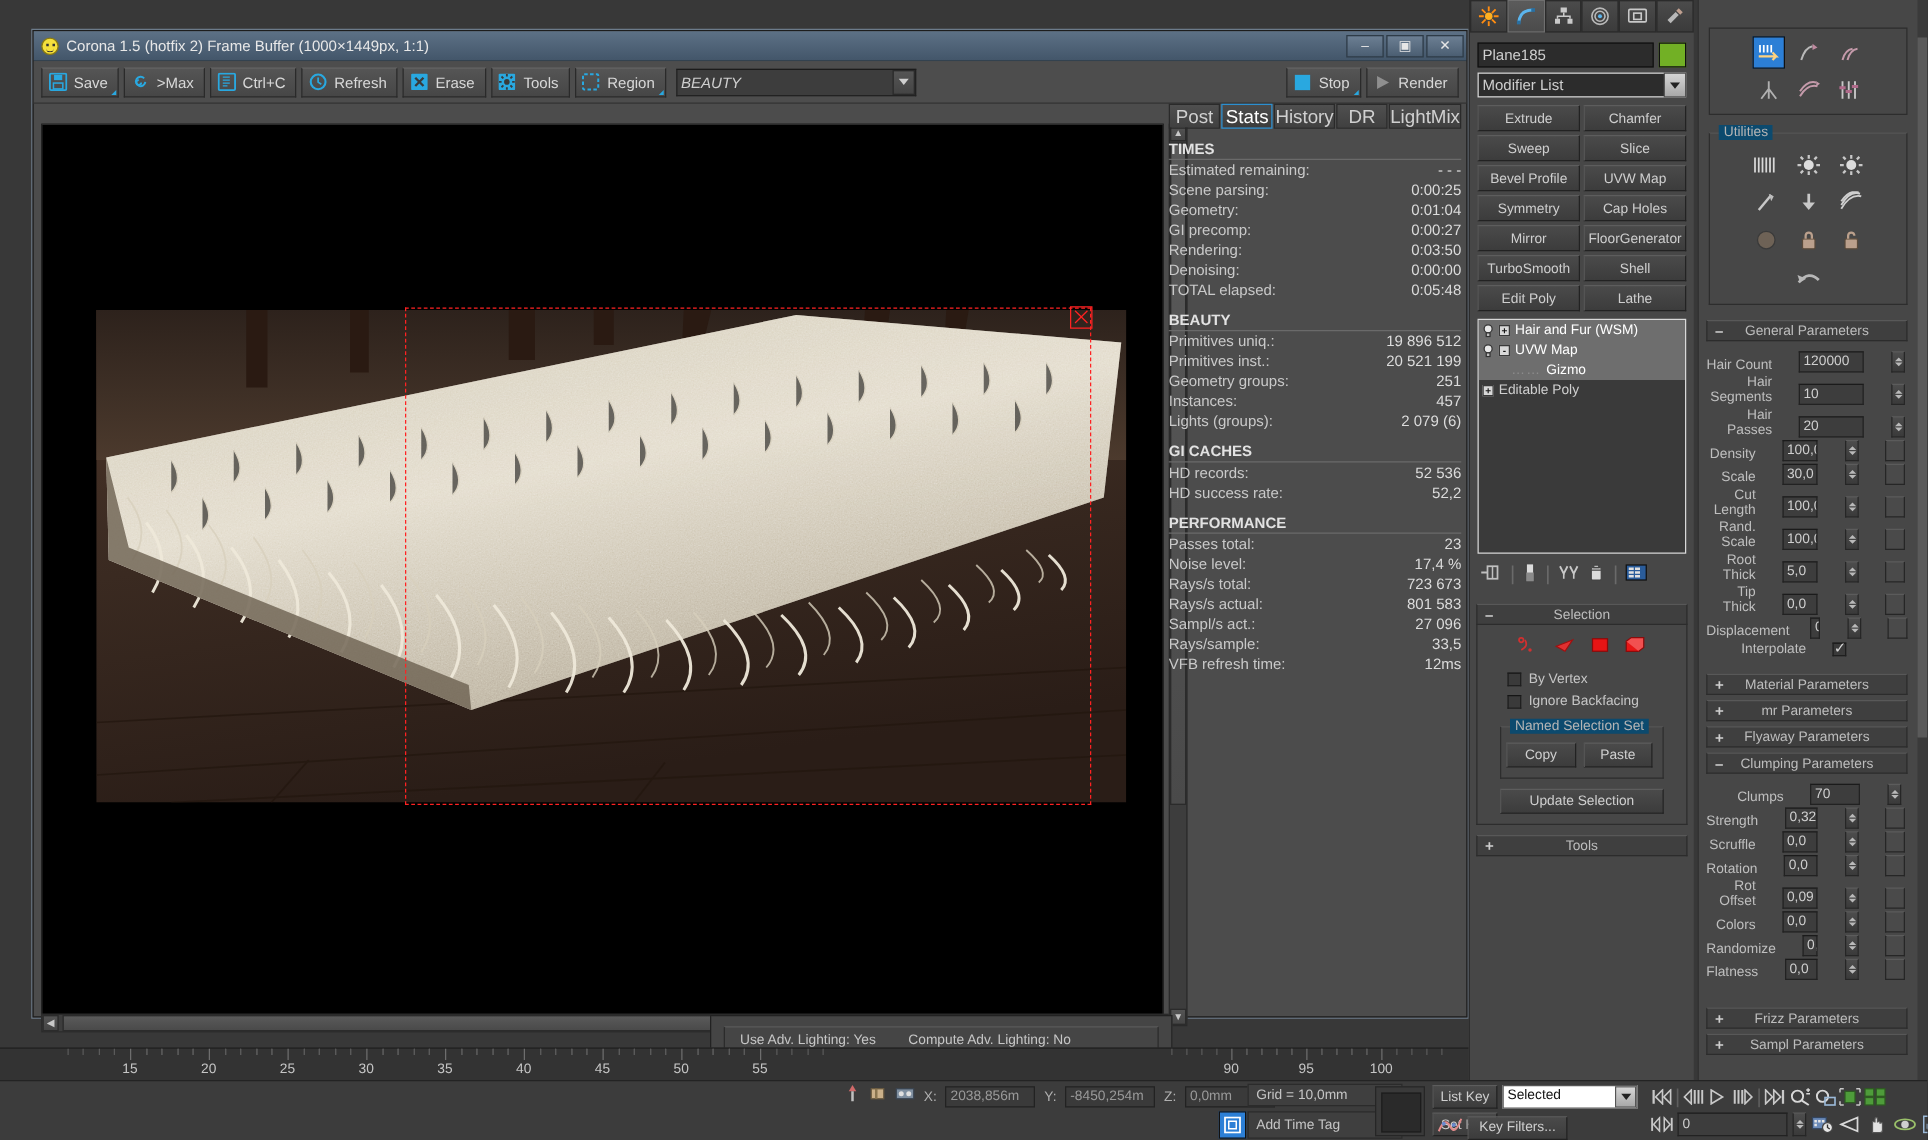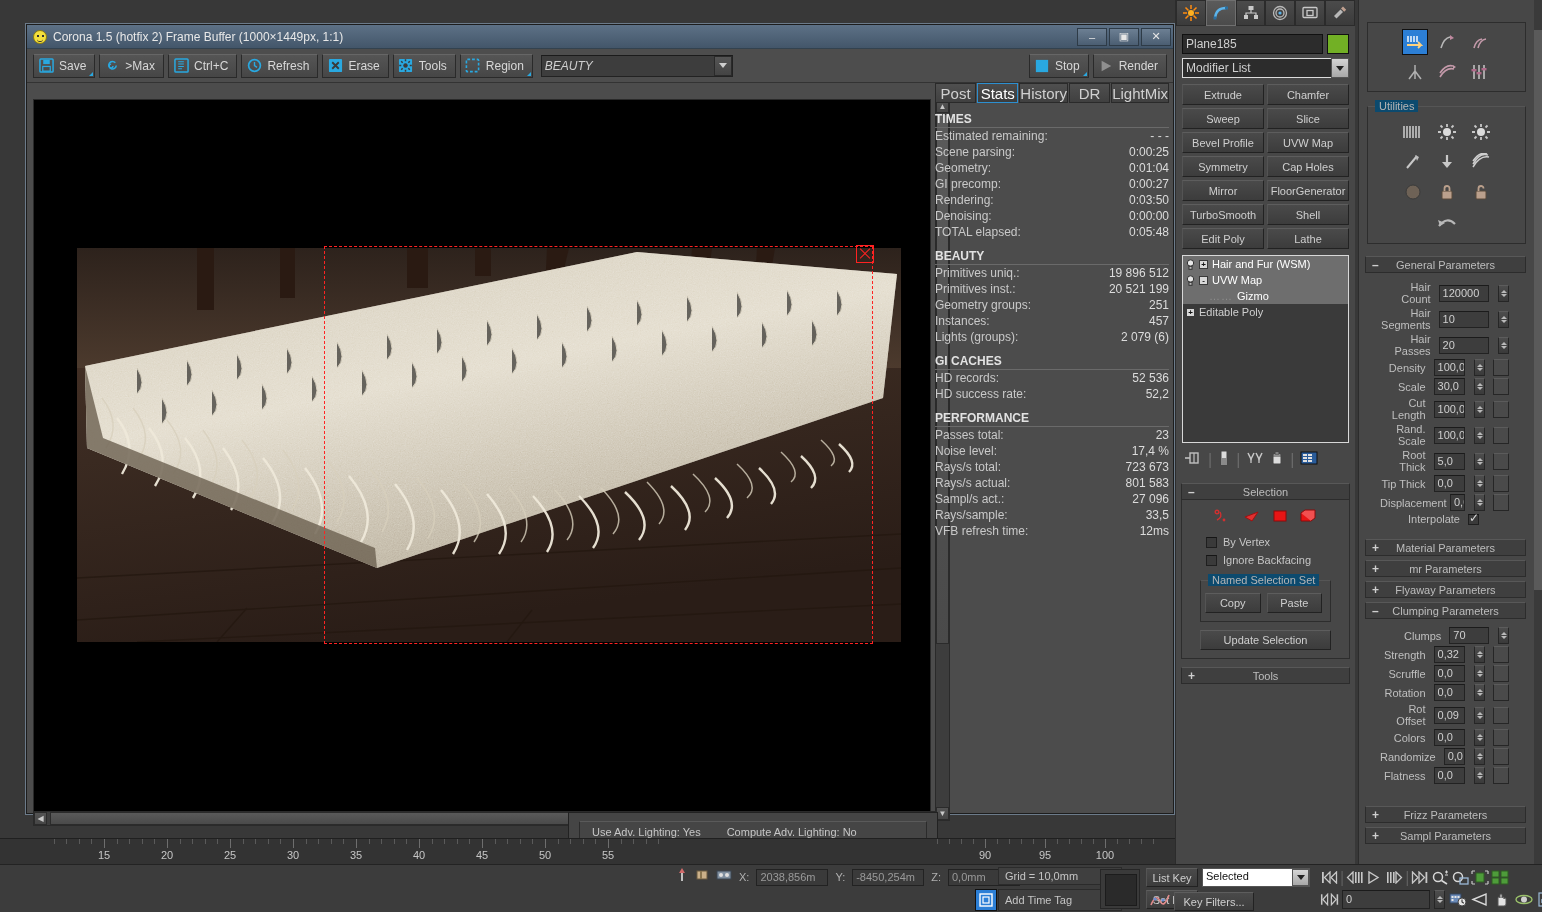--- a/index.html
+++ b/index.html
@@ -122,21 +122,21 @@
   #mod-grid .btn3d{height:21px;}
   #stackbox{margin:6px; height:188px; background:#3a3a3a;border:1px solid #d8d8d8; overflow:hidden;}
   .stk{display:flex;align-items:center;gap:4px;height:16px;padding:0 3px;color:#cfcfcf;font-size:11px;}
   .stk.sel{background:#6e6e6e;color:#fff;}
   .bulb{width:9px;height:11px;flex:none;}
   .pmbox{width:9px;height:9px;background:#d8d8d8;border:1px solid #3a3a3a;color:#111;font-size:8px;line-height:7px;text-align:center;flex:none;font-weight:bold;}
   #stack-tools{display:flex;align-items:center;gap:6px;padding:0 8px;height:22px;}
 
   
   #hairpanel{position:absolute;left:1358px;top:0;width:184px;height:866px;background:#474747;border-left:1px solid #2c2c2c;overflow:hidden;}
-  .hrow{display:flex;align-items:center;gap:8px;margin:2px 15px;}
+  .hrow{display:flex;align-items:flex-end;gap:21px;margin:2px 0;}
   .hrow .lbl{width:62px;}
   .swatch{width:16px;height:17px;background:#4a4a4a;border:1px solid #262626;border-top-color:#5b5b5b;flex:none;}
   .iconbtn{width:26px;height:26px;display:flex;align-items:center;justify-content:center;cursor:pointer;}
   .iconbtn.sel{background:#2c7fd6;border:1px solid #111;}
 
   
   #timeline{position:absolute;left:0;top:838px;width:1175px;height:26px;background:#333;border-top:1px solid #202020;}
   .tickrow{position:relative;width:100%;height:100%;}
   .tick{position:absolute;top:0;width:1px;background:#6e6e6e;}
   .tlabel{position:absolute;top:10px;color:#c6c6c6;font-size:11px;transform:translateX(-50%);}

